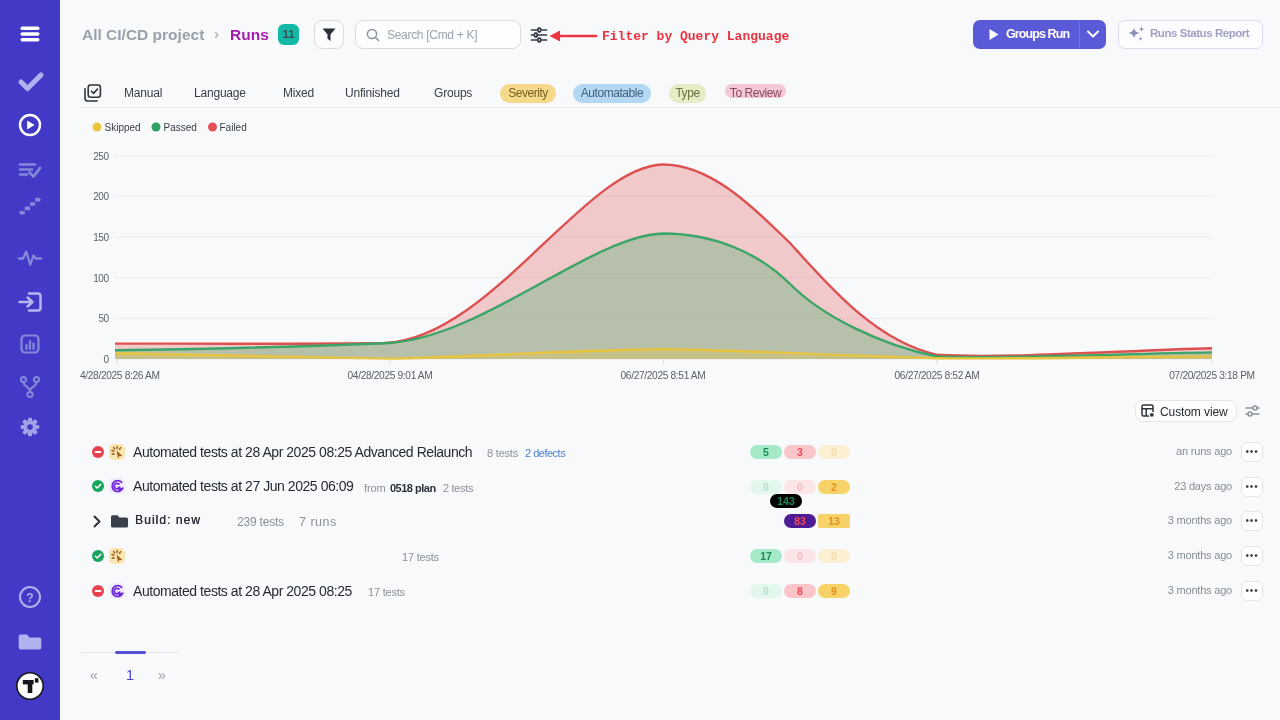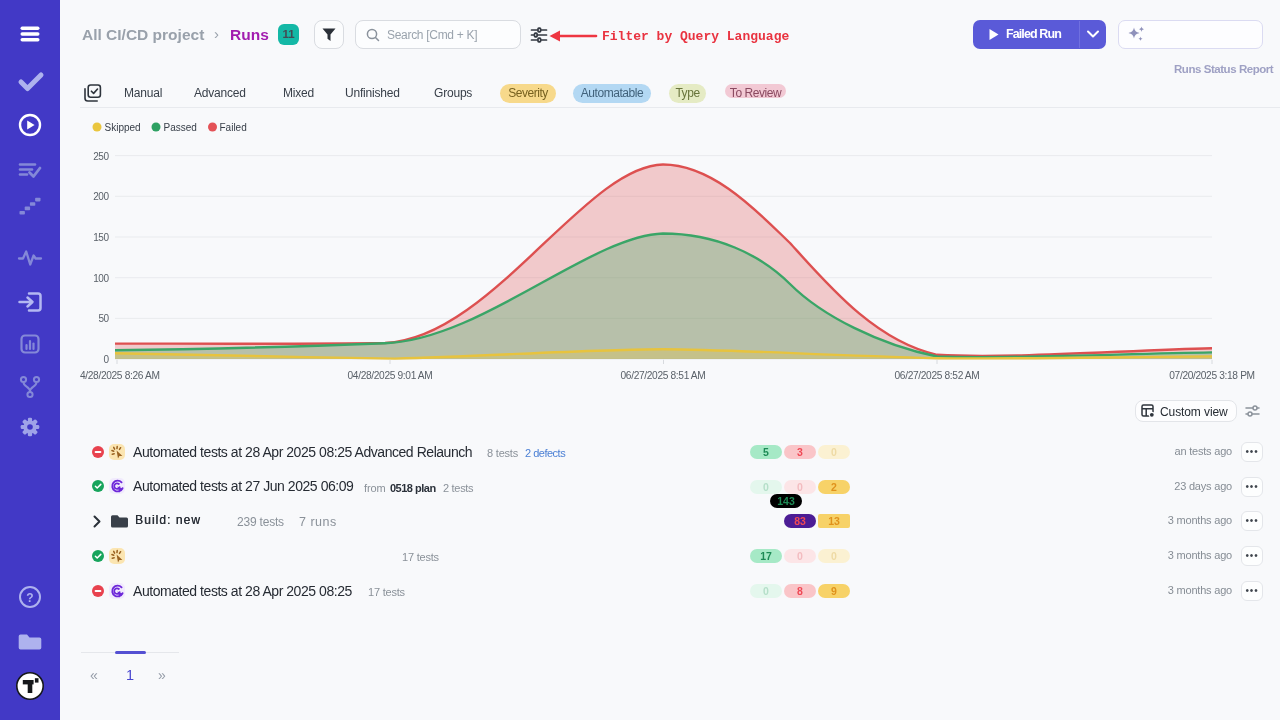--- a/index.html
+++ b/index.html
@@ -122,40 +122,40 @@
     <path d="M10 8 H48" stroke="#ee3641" stroke-width="2.6" stroke-linecap="round"></path>
     <path d="M1.5 8 l10.5 -5.5 v11 z" fill="#ee3641"></path>
   </svg>
   <div class="t" style="left:602px;top:29px;font-family:'Liberation Mono',monospace;font-size:13px;font-weight:bold;color:#e93340;">Filter by Query Language</div>
 
   <div class="abs" style="left:973px;top:20px;width:133px;height:29px;border-radius:7px;background:#5a5ad8;"></div>
   <div class="abs" style="left:1079px;top:21px;width:1px;height:27px;background:#7070e0;"></div>
   <svg class="abs" style="left:988px;top:28px;" width="12" height="13" viewBox="0 0 12 13">
     <path d="M1.5 1 l9 5.5 -9 5.5 z" fill="#ffffff"></path>
   </svg>
-  <div class="t" style="left:1006px;top:27px;font-size:12.5px;letter-spacing:-0.9px;font-weight:bold;color:#ffffff;">Failed Run</div>
+  <div class="t" style="left:1006px;top:27px;font-size:12.5px;letter-spacing:-0.9px;font-weight:bold;color:#ffffff;">Groups Run</div>
   <svg class="abs" style="left:1086px;top:30px;" width="14" height="10" viewBox="0 0 14 10">
     <path d="M2 1.5 l5 5 5 -5" fill="none" stroke="#ffffff" stroke-width="2" stroke-linecap="round" stroke-linejoin="round"></path>
   </svg>
 
   <div class="abs" style="left:1118px;top:20px;width:145px;height:29px;border-radius:7px;background:#fdfdff;border:1px solid #dbdbf2;"></div>
   <svg class="abs" style="left:1127px;top:25px;" width="20" height="20" viewBox="0 0 20 20">
     <path d="M7 2.5 C7.9 6 8.9 7 12.5 8 C8.9 9 7.9 10 7 13.5 C6.1 10 5.1 9 1.5 8 C5.1 7 6.1 6 7 2.5 z" fill="#8f91bb"></path>
     <path d="M14.5 1.5 C14.9 3.3 15.4 3.8 17.2 4.2 C15.4 4.6 14.9 5.1 14.5 6.9 C14.1 5.1 13.6 4.6 11.8 4.2 C13.6 3.8 14.1 3.3 14.5 1.5 z" fill="#8f91bb"></path>
     <path d="M13.5 11.5 C13.8 13 14.2 13.4 15.7 13.7 C14.2 14 13.8 14.4 13.5 15.9 C13.2 14.4 12.8 14 11.3 13.7 C12.8 13.4 13.2 13 13.5 11.5 z" fill="#8f91bb"></path>
   </svg>
-  <div class="t" style="left:1174px;top:27px;font-size:11.5px;letter-spacing:-0.45px;font-weight:bold;color:#9fa1c4;margin-top:36px;">Runs Status Report</div>
+  <div class="t" style="left:1150px;top:27px;font-size:11.5px;letter-spacing:-0.45px;font-weight:bold;color:#9fa1c4;">Runs Status Report</div>
 
   <svg class="abs" style="left:84px;top:84px;" width="18" height="18" viewBox="0 0 18 18">
     <rect x="4.2" y="1" width="12.2" height="12.2" rx="2.4" fill="none" stroke="#2e343c" stroke-width="1.6"></rect>
     <path d="M7.4 7.2 l2.2 2.2 L13.5 5" fill="none" stroke="#2e343c" stroke-width="1.6" stroke-linecap="round" stroke-linejoin="round"></path>
     <path d="M1 4.8 v9.4 a2.8 2.8 0 0 0 2.8 2.8 h9.4" fill="none" stroke="#2e343c" stroke-width="1.6" stroke-linecap="round"></path>
   </svg>
   <div class="t" style="left:124px;top:86px;font-size:12px;letter-spacing:-0.2px;color:#39404a;">Manual</div>
-  <div class="t" style="left:194px;top:86px;font-size:12px;letter-spacing:-0.2px;color:#39404a;">Advanced</div>
+  <div class="t" style="left:194px;top:86px;font-size:12px;letter-spacing:-0.2px;color:#39404a;">Language</div>
   <div class="t" style="left:283px;top:86px;font-size:12px;letter-spacing:-0.2px;color:#39404a;">Mixed</div>
   <div class="t" style="left:345px;top:86px;font-size:12px;letter-spacing:-0.2px;color:#39404a;">Unfinished</div>
   <div class="t" style="left:434px;top:86px;font-size:12px;letter-spacing:-0.2px;color:#39404a;">Groups</div>
 
   <div class="abs" style="left:500px;top:83.5px;width:56px;height:19px;border-radius:10px;background:#f7d98b;font-size:12px;letter-spacing:-0.45px;line-height:19px;text-align:center;color:#77611f;">Severity</div>
   <div class="abs" style="left:573px;top:83.5px;width:78px;height:19px;border-radius:10px;background:#b3d8f3;font-size:12px;letter-spacing:-0.45px;line-height:19px;text-align:center;color:#41627b;">Automatable</div>
   <div class="abs" style="left:669px;top:83.5px;width:37px;height:19px;border-radius:10px;background:#e5ebc4;font-size:12px;letter-spacing:-0.45px;line-height:19px;text-align:center;color:#68743b;">Type</div>
   <div class="abs" style="left:725px;top:83.5px;width:61px;height:14px;border-radius:10px;background:#f2c9d4;font-size:12px;letter-spacing:-0.45px;line-height:19px;text-align:center;color:#8a4a61;">To Review</div>
 
   <div class="abs" style="left:80px;top:107px;width:1200px;height:1px;background:#e8eaee;"></div>
@@ -314,21 +314,21 @@
   <div class="abs" style="left:818px;top:514px;width:32px;height:14px;border-radius:2px;background:#f7d268;text-align:center;line-height:14px;font-size:10.5px;font-weight:bold;color:#e0921c;">13</div>
 
   <div class="abs" style="left:750px;top:549px;width:32px;height:14px;border-radius:7px;background:#a6e9c6;text-align:center;line-height:14px;font-size:10.5px;font-weight:bold;color:#1d8a55;">17</div>
   <div class="abs" style="left:784px;top:549px;width:32px;height:14px;border-radius:7px;background:#fce5e7;text-align:center;line-height:14px;font-size:10.5px;font-weight:bold;color:#f3bcc0;">0</div>
   <div class="abs" style="left:818px;top:549px;width:32px;height:14px;border-radius:7px;background:#fbf1d2;text-align:center;line-height:14px;font-size:10.5px;font-weight:bold;color:#eedaa4;">0</div>
 
   <div class="abs" style="left:750px;top:584px;width:32px;height:14px;border-radius:7px;background:#e4f7ed;text-align:center;line-height:14px;font-size:10.5px;font-weight:bold;color:#b5dfc9;">0</div>
   <div class="abs" style="left:784px;top:584px;width:32px;height:14px;border-radius:7px;background:#fac5c8;text-align:center;line-height:14px;font-size:10.5px;font-weight:bold;color:#ef4956;">8</div>
   <div class="abs" style="left:818px;top:584px;width:32px;height:14px;border-radius:7px;background:#f7d268;text-align:center;line-height:14px;font-size:10.5px;font-weight:bold;color:#e0921c;">9</div>
 
-  <div class="t" style="left:1232px;top:445px;font-size:11px;letter-spacing:-0.2px;color:#868d95;transform:translateX(-100%);">an tests ago</div>
+  <div class="t" style="left:1232px;top:445px;font-size:11px;letter-spacing:-0.2px;color:#868d95;transform:translateX(-100%);">an runs ago</div>
   <div class="t" style="left:1232px;top:479.5px;font-size:11px;letter-spacing:-0.2px;color:#868d95;transform:translateX(-100%);">23 days ago</div>
   <div class="t" style="left:1232px;top:514px;font-size:11px;letter-spacing:-0.2px;color:#868d95;transform:translateX(-100%);">3 months ago</div>
   <div class="t" style="left:1232px;top:549px;font-size:11px;letter-spacing:-0.2px;color:#868d95;transform:translateX(-100%);">3 months ago</div>
   <div class="t" style="left:1232px;top:583.5px;font-size:11px;letter-spacing:-0.2px;color:#868d95;transform:translateX(-100%);">3 months ago</div>
 
   <div class="abs" style="left:1241px;top:442px;width:22px;height:20px;border:1px solid #e4e6ea;border-radius:6px;background:#fdfefe;text-align:center;line-height:17px;font-size:10px;letter-spacing:0.8px;color:#3f454d;">•••</div>
   <div class="abs" style="left:1241px;top:477px;width:22px;height:20px;border:1px solid #e4e6ea;border-radius:6px;background:#fdfefe;text-align:center;line-height:17px;font-size:10px;letter-spacing:0.8px;color:#3f454d;">•••</div>
   <div class="abs" style="left:1241px;top:511px;width:22px;height:20px;border:1px solid #e4e6ea;border-radius:6px;background:#fdfefe;text-align:center;line-height:17px;font-size:10px;letter-spacing:0.8px;color:#3f454d;">•••</div>
   <div class="abs" style="left:1241px;top:546px;width:22px;height:20px;border:1px solid #e4e6ea;border-radius:6px;background:#fdfefe;text-align:center;line-height:17px;font-size:10px;letter-spacing:0.8px;color:#3f454d;">•••</div>
   <div class="abs" style="left:1241px;top:581px;width:22px;height:20px;border:1px solid #e4e6ea;border-radius:6px;background:#fdfefe;text-align:center;line-height:17px;font-size:10px;letter-spacing:0.8px;color:#3f454d;">•••</div>

